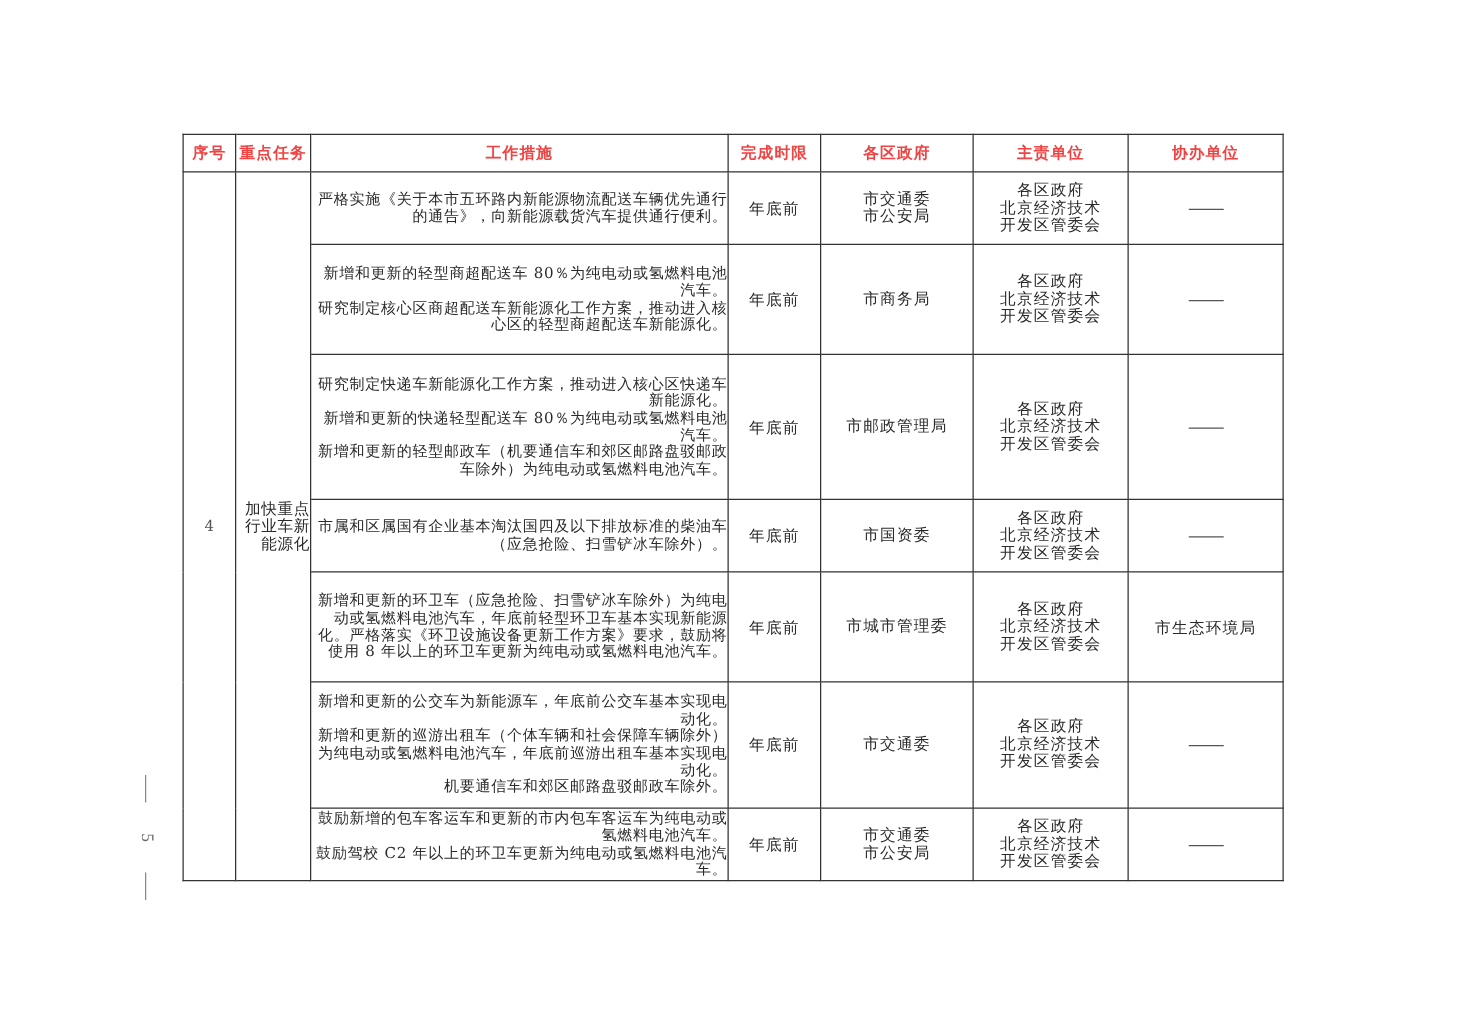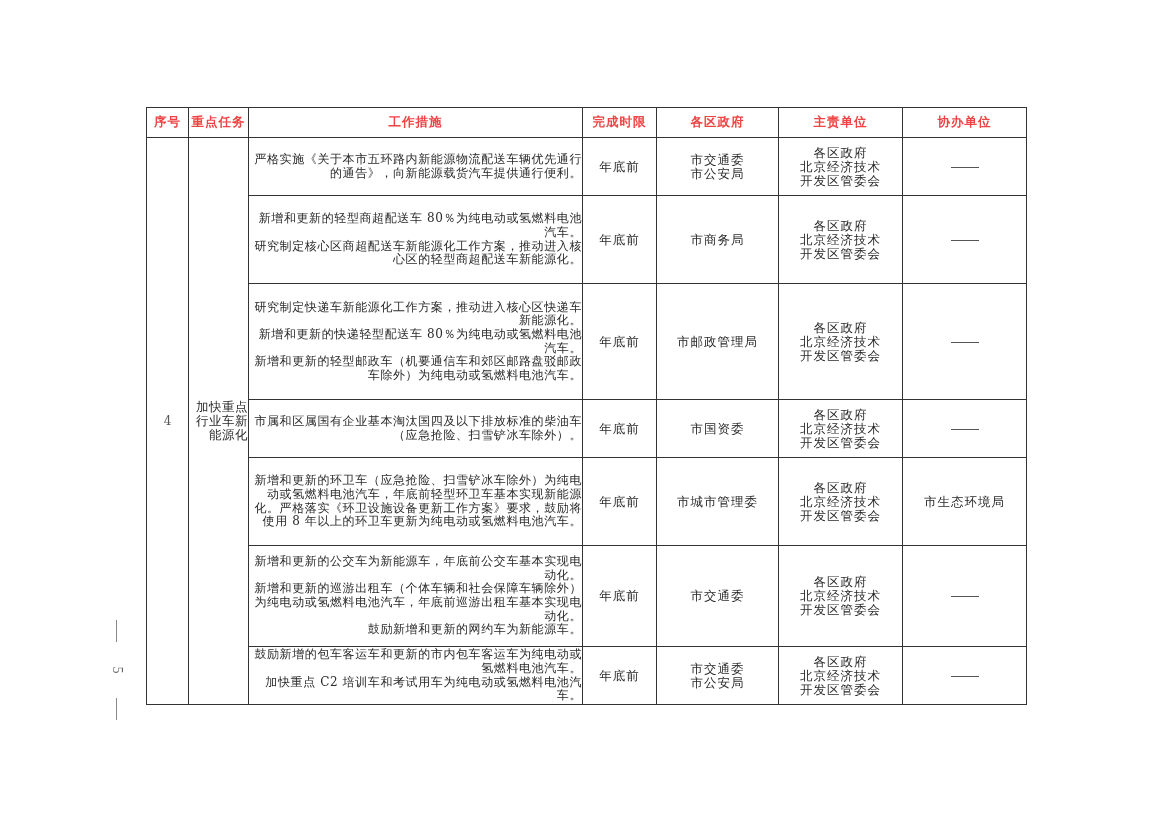--- a/index.html
+++ b/index.html
@@ -11,21 +11,21 @@
   .page-num .dash { width:1px; height:22px; background:#888; }
   .page-num .num { transform:rotate(90deg); font-family:"Liberation Serif",serif; font-size:14px; }
   table.main { position:absolute; left:146px; top:107px; width:880px; border-collapse:collapse;
                table-layout:fixed; }
   table.main td, table.main th { border:1.5px solid #333; padding:0; vertical-align:middle; }
   table.main th { height:29px; font-family:"DejaVu Sans","Liberation Sans",sans-serif; font-weight:bold;
                   font-size:12.5px; color:#ef4444; letter-spacing:1px; }
   td.measure { text-align:right; padding:0 6px 0 7px; font-size:12px; line-height:13.6px; letter-spacing:0.6px; }
   td.measure div { white-space:normal; }
   td.center { text-align:center; font-size:12.5px; line-height:14px; letter-spacing:1px; }
-  td.center div { display:block; }
+  td.center div { display:block;font-family:Liberation Mono, monospace; }
   td.seq { text-align:center; font-size:12px; color:#555; }
   td.task { text-align:right; font-size:12.5px; line-height:14px; letter-spacing:0.5px; }
   .dashline { display:inline-block; width:28px; height:1px; background:#555; vertical-align:middle; }
 </style>
 </head>
 <body>
 
 <div class="page-num">
   <span class="dash"></span>
   <span class="num">5</span>
@@ -136,37 +136,37 @@
           <div>各区政府</div>
           <div>北京经济技术</div>
           <div>开发区管委会</div>
         </td>
         <td class="center">市生态环境局</td>
       </tr>
       <tr style="height: 101px;">
         <td class="measure">
           <div>新增和更新的公交车为新能源车，年底前公交车基本实现电动化。</div>
           <div>新增和更新的巡游出租车（个体车辆和社会保障车辆除外）为纯电动或氢燃料电池汽车，年底前巡游出租车基本实现电动化。</div>
-          <div>鼓励新增和更新的网约车为新能源车。</div>
+          <div>机要通信车和郊区邮路盘驳邮政车除外。</div>
         </td>
         <td class="center">年底前</td>
         <td class="center">
           <div>市交通委</div>
         </td>
         <td class="center">
           <div>各区政府</div>
           <div>北京经济技术</div>
           <div>开发区管委会</div>
         </td>
         <td class="center"><span class="dashline"></span></td>
       </tr>
       <tr style="height: 58px;">
         <td class="measure">
           <div>鼓励新增的包车客运车和更新的市内包车客运车为纯电动或氢燃料电池汽车。</div>
-          <div>加快重点 C2 培训车和考试用车为纯电动或氢燃料电池汽车。</div>
+          <div>鼓励驾校 C2 年以上的环卫车更新为纯电动或氢燃料电池汽车。</div>
         </td>
         <td class="center">年底前</td>
         <td class="center">
           <div>市交通委</div>
           <div>市公安局</div>
         </td>
         <td class="center">
           <div>各区政府</div>
           <div>北京经济技术</div>
           <div>开发区管委会</div>

